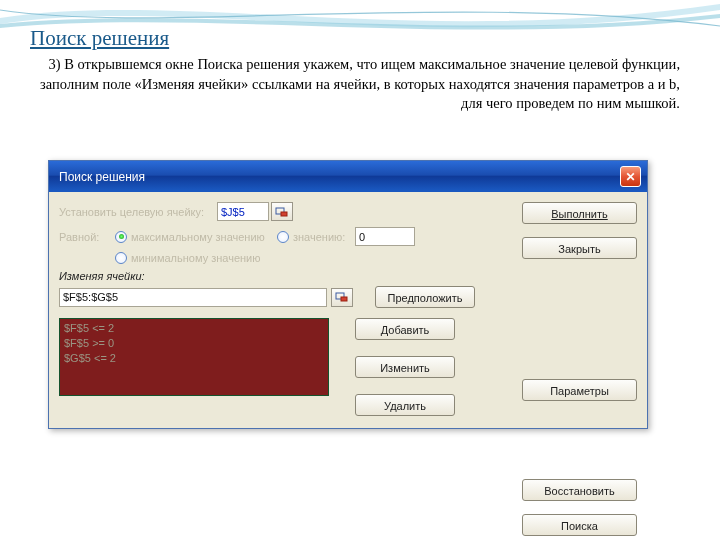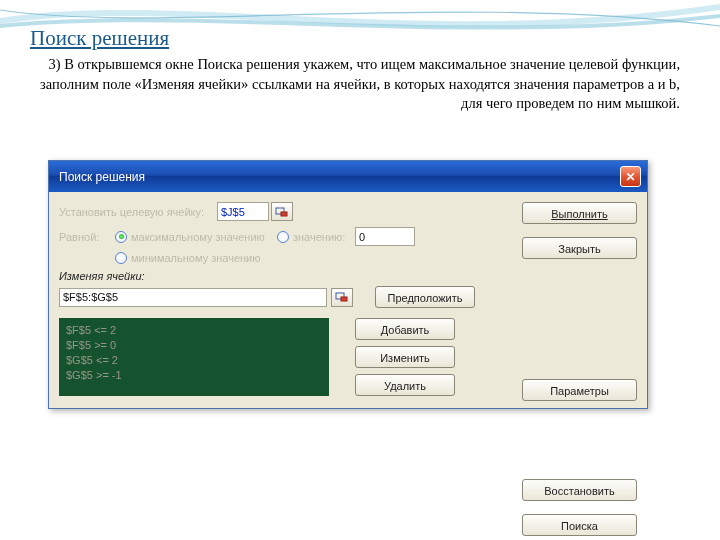--- a/index.html
+++ b/index.html
@@ -108,22 +108,22 @@
   padding: 2px 8px 0;
   color: #222;
 }
 .right-col {
   position: absolute;
   right: 10px; top: 10px;
   width: 115px;
   display: flex; flex-direction: column; gap: 13px;
 }
 .constraints-box {
-  background: #14532d;
-  border: 3px solid #14532d;
+  background: #7f1d1d;
+  border: 1px solid #14532d;
   width: 270px; height: 78px;
   padding: 2px 4px;
   font-size: 11px;
   color: #9a9684;
   line-height: 1.35;
 }
 .section { margin-top: 4px; }
 .underline { text-decoration: underline; }
 .gap { height: 14px; }
 </style>
@@ -203,23 +203,22 @@
         <button class="btn" style="min-width:100px">Предположить</button>
       </div>
     </div>
 
     <div class="section" style="margin-top:10px">
       <div style="display:flex;gap:26px">
         <div class="constraints-box">
           <div>$F$5 &lt;= 2</div>
           <div>$F$5 &gt;= 0</div>
           <div>$G$5 &lt;= 2</div>
-          <div>$G$5 &gt;= -1</div>
         </div>
-        <div style="display:flex;flex-direction:column;gap:6px">
+        <div style="display:flex;flex-direction:column;gap:16px">
           <button class="btn">Добавить</button>
           <button class="btn">Изменить</button>
           <button class="btn">Удалить</button>
         </div>
       </div>
     </div>
 
   </div>
 </div>
 

